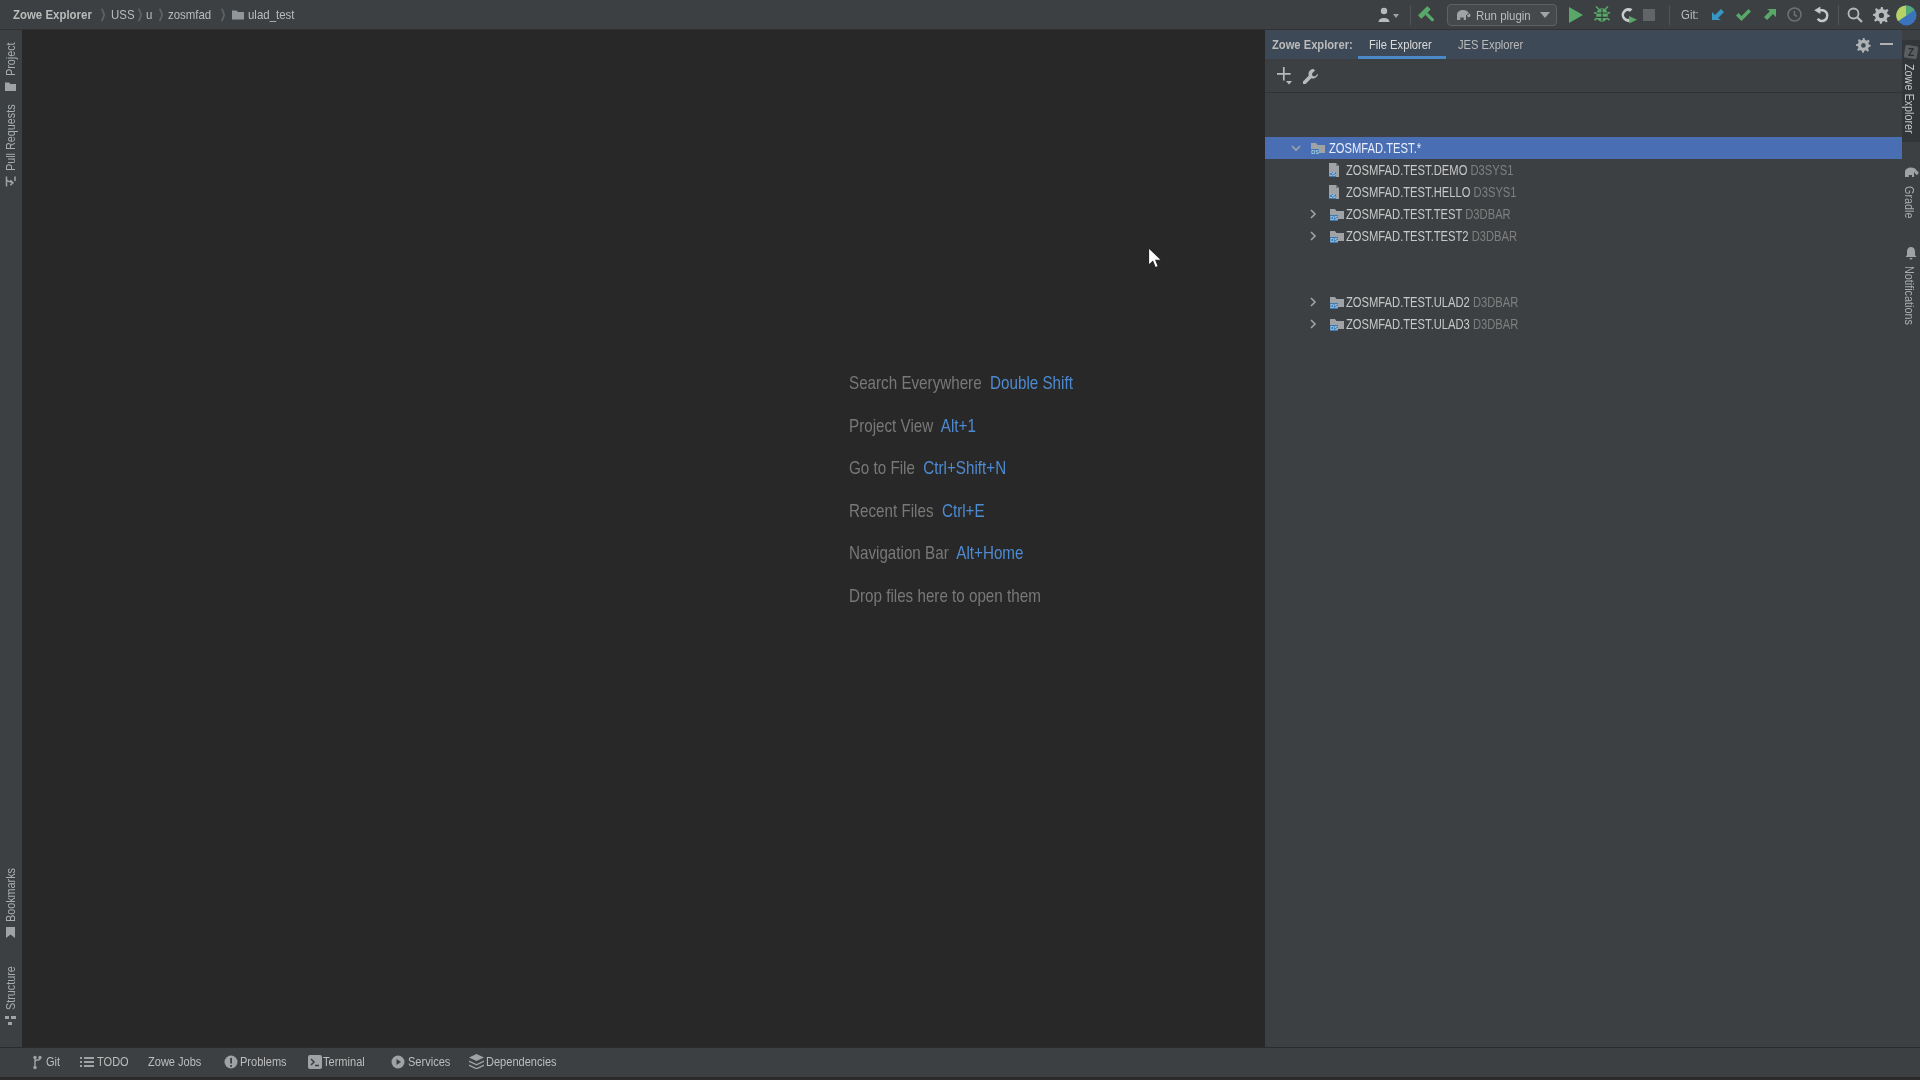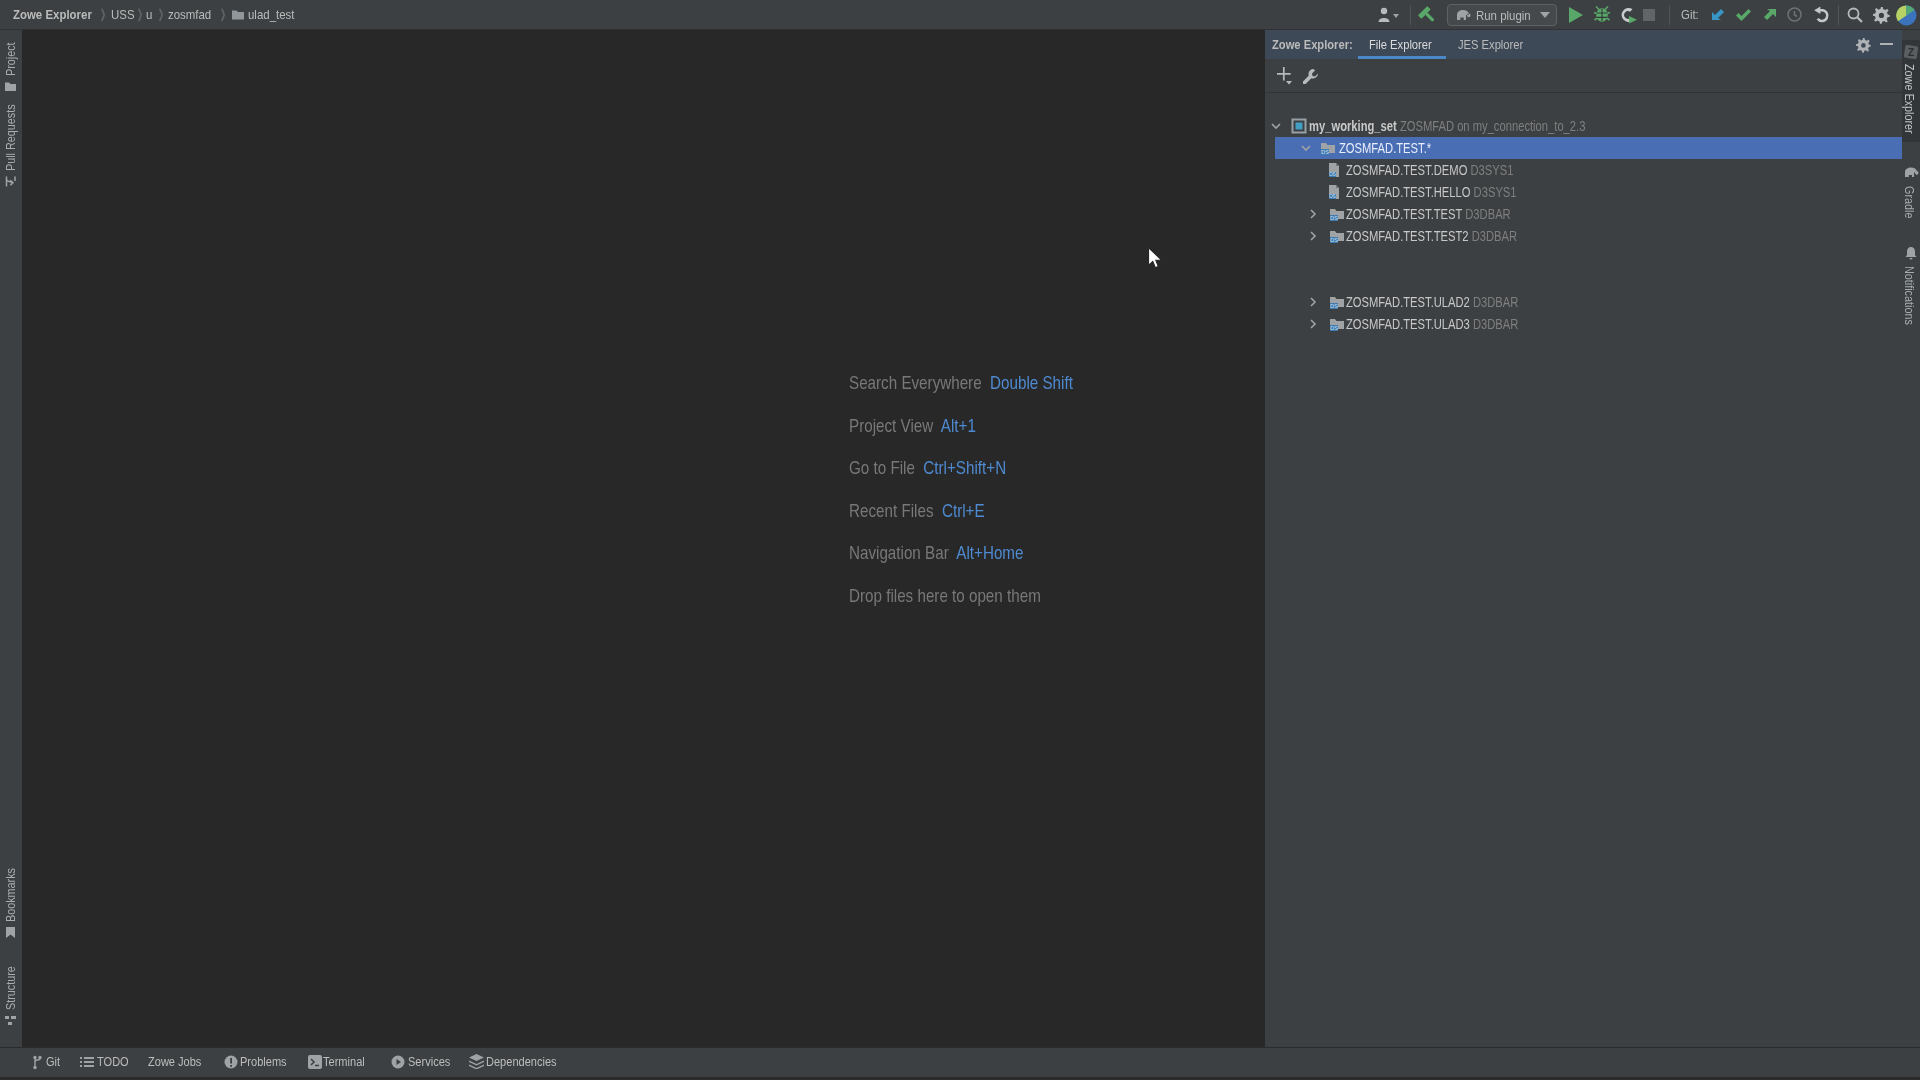--- a/index.html
+++ b/index.html
@@ -174,31 +174,21 @@
 <div id="rtoolbar"></div>
 <svg class="abs" style="left:11px;top:37px;position:absolute;" width="18" height="18" viewBox="0 0 18 18">
         <path d="M7 0 L9 0 L9 7 L16 7 L16 9 L9 9 L9 16 L7 16 L7 9 L0 9 L0 7 L7 7 Z" fill="#b6babc" transform="translate(1,0) scale(0.85)"></path>
         <path d="M10 14 L16 14 L13 17.5 Z" fill="#b6babc"></path>
       </svg>
 <svg class="abs" style="left:37px;top:38px;position:absolute;" width="17" height="17" viewBox="0 0 17 17">
         <path d="M11.5 1 A5 5 0 0 0 6.5 6 C6.5 6.6 6.6 7.1 6.8 7.6 L1 13.4 L1 16 L3.6 16 L9.4 10.2 A5 5 0 0 0 16 5.5 L13 8.5 L10.5 8 L10 5.5 L13 2.5 A5 5 0 0 0 11.5 1 Z" fill="#b6babc"></path>
       </svg>
 </div>
 <div class="abs" style="left:1265px;top:30px;width:637px;height:1017px;overflow:hidden;">
-      <div class="trow" style="top:85px;">
-        <svg style="position:absolute;left:5px;top:5px;" width="12" height="12" viewBox="0 0 12 12">
-          <path d="M2 4 L6 8 L10 4" stroke="#9fa3a5" stroke-width="1.6" fill="none"></path>
-        </svg>
-        <svg style="position:absolute;left:26px;top:3px;" width="16" height="16" viewBox="0 0 16 16">
-          <rect x="1.5" y="1.5" width="13" height="13" fill="none" stroke="#96a0a6" stroke-width="2"></rect>
-          <rect x="4.5" y="4.5" width="7" height="7" fill="#42a0c4"></rect>
-        </svg>
-        <div class="ttxt" style="position:absolute;left:44px;top:0;height:22px;"><span style="color:#c8c8c8;font-weight:bold;">my_working_set</span> <span class="tsec">ZOSMFAD on my_connection_to_2.3</span></div>
-      </div>
-      <div class="trow tsel" style="top:107px;margin-left:10px;">
+      <div class="trow tsel" style="top:107px;">
         <svg style="position:absolute;left:25px;top:5px;" width="12" height="12" viewBox="0 0 12 12">
           <path d="M2 4 L6 8 L10 4" stroke="#9fa3a5" stroke-width="1.6" fill="none"></path>
         </svg>
         <svg style="position:absolute;left:45px;top:3px;" width="16" height="16" viewBox="0 0 16 16">
           <path d="M1 3 L6 3 L7.5 5 L15 5 L15 13 L1 13 Z" fill="#9fa3a5"></path>
           <rect x="1" y="9" width="8" height="6" fill="#3c7ab0"></rect>
           <text x="5" y="14" font-size="5.5" fill="#cfe2f2" text-anchor="middle" font-family="Liberation Sans">DS</text>
         </svg>
         <div class="ttxt" style="position:absolute;left:64px;top:0;height:22px;"><span style="color:#e8eefb;">ZOSMFAD.TEST.*</span></div>
       </div>

